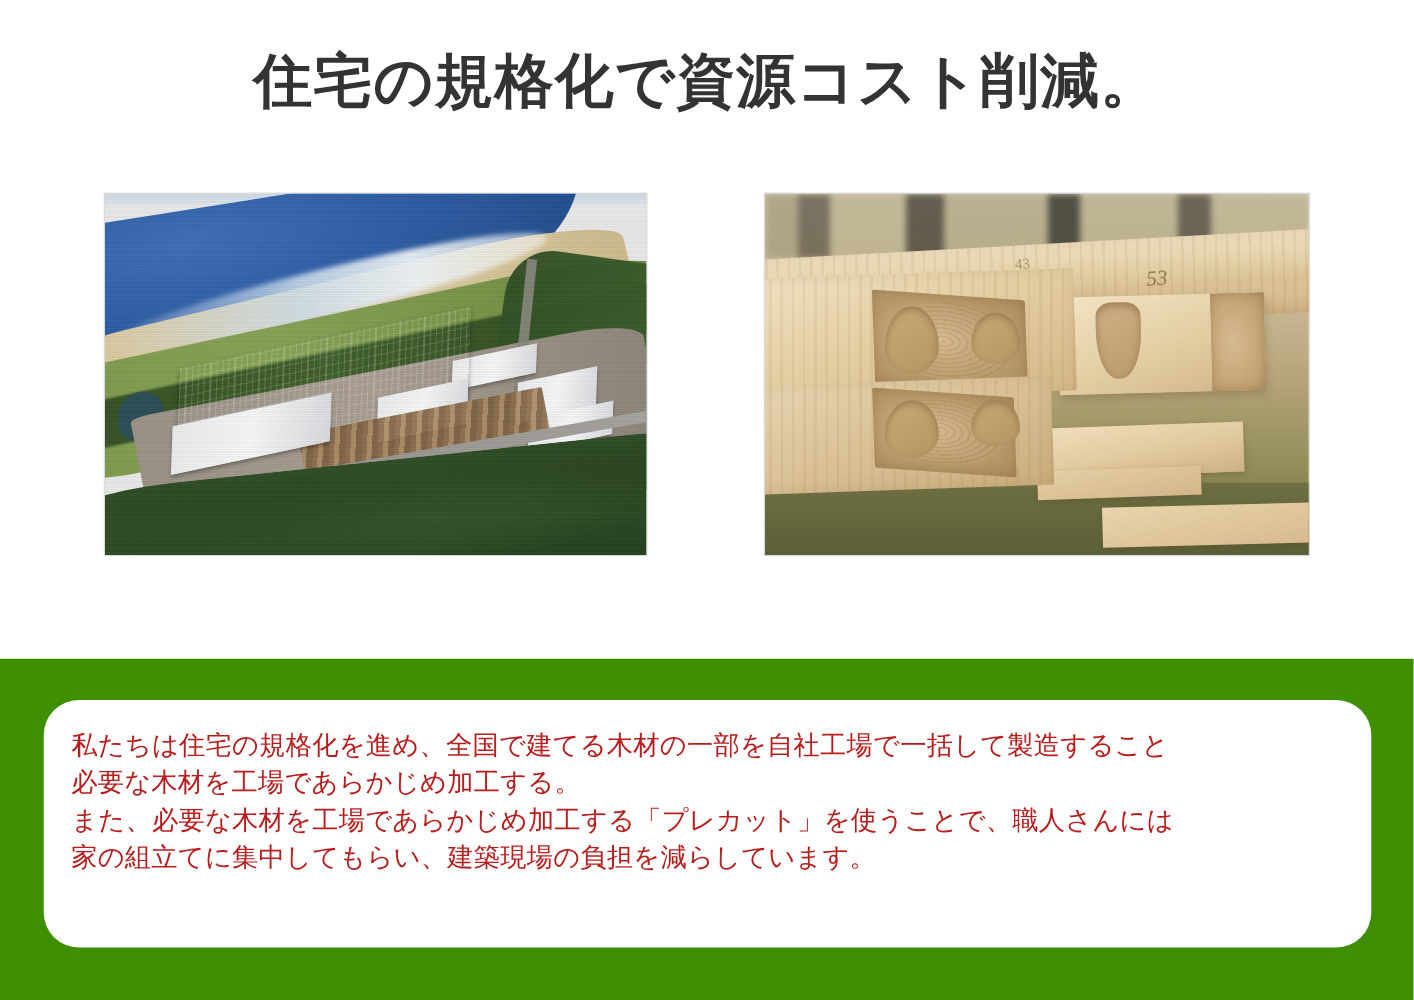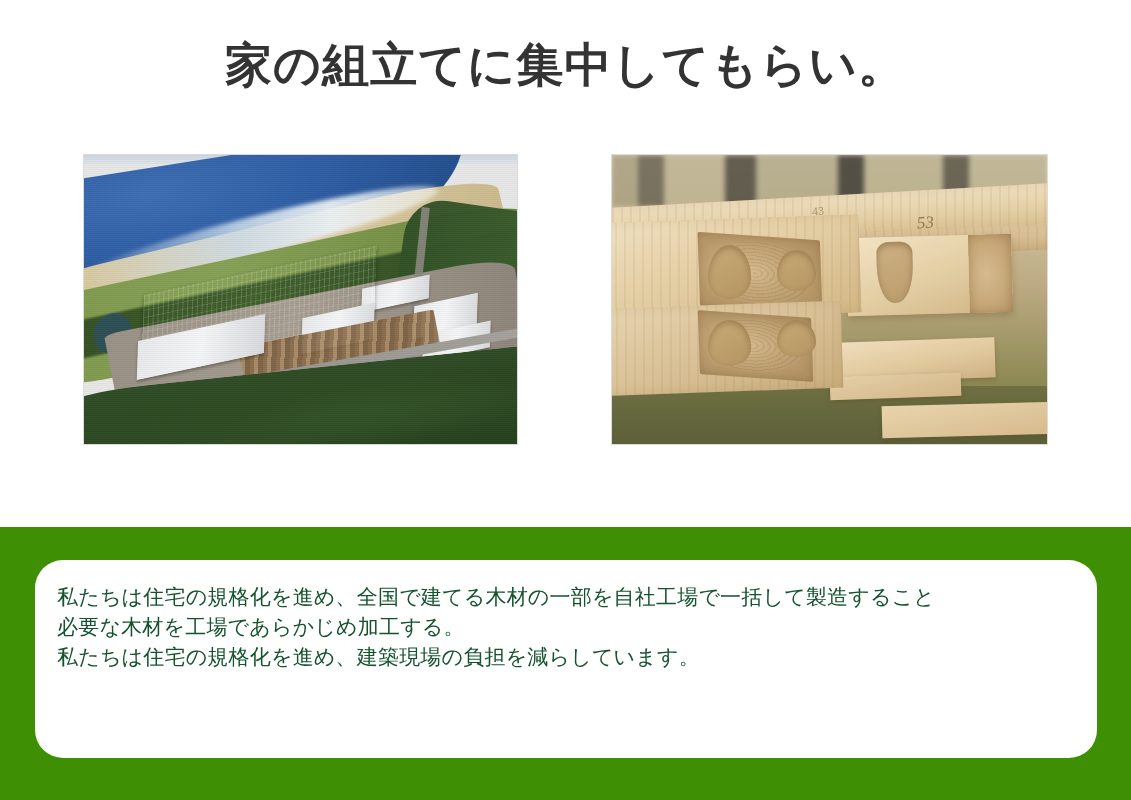--- a/index.html
+++ b/index.html
@@ -293,31 +293,31 @@
     width:1062px; height:198px;
     background:#ffffff;
     border-radius:28px;
   }
   .card-text {
     position:absolute;
     left:22px; top:22px;
     right:18px;
     font-size:21px;
     line-height:30px;
-    color:#14532d;
+    color:#b91c1c;
     letter-spacing:.2px;
   }
   .card-text p { margin:0; white-space:nowrap; }
 </style>
 </head>
 <body>
 
 <div class="slide">
 
-  <div class="title" style="color: rgb(51, 51, 51);">家の組立てに集中してもらい。</div>
+  <div class="title" style="color: rgb(51, 51, 51);">住宅の規格化で資源コスト削減。</div>
 
   <div class="photo photo-left">
     <div class="photo-inner">
       <div class="aerial-sky"></div>
       <div class="aerial-sea"></div>
       <div class="aerial-beach"></div>
       <div class="aerial-surf"></div>
       <div class="aerial-field"></div>
       <div class="aerial-treeline-top"></div>
       <div class="aerial-forest-r"></div>
@@ -362,18 +362,19 @@
       <div class="notch n3"></div>
       <div class="notch n4"></div>
     </div>
   </div>
 
   <div class="green-band" style="background: rgb(63, 143, 4);">
     <div class="card" style="background: rgb(255, 255, 255); border-radius: 28px;">
       <div class="card-text">
         <p>私たちは住宅の規格化を進め、全国で建てる木材の一部を自社工場で一括して製造すること</p>
         <p>必要な木材を工場であらかじめ加工する。</p>
-        <p>私たちは住宅の規格化を進め、建築現場の負担を減らしています。</p>
+        <p>また、必要な木材を工場であらかじめ加工する「プレカット」を使うことで、職人さんには</p>
+        <p>家の組立てに集中してもらい、建築現場の負担を減らしています。</p>
       </div>
     </div>
   </div>
 
 </div>
 
 </body></html>

